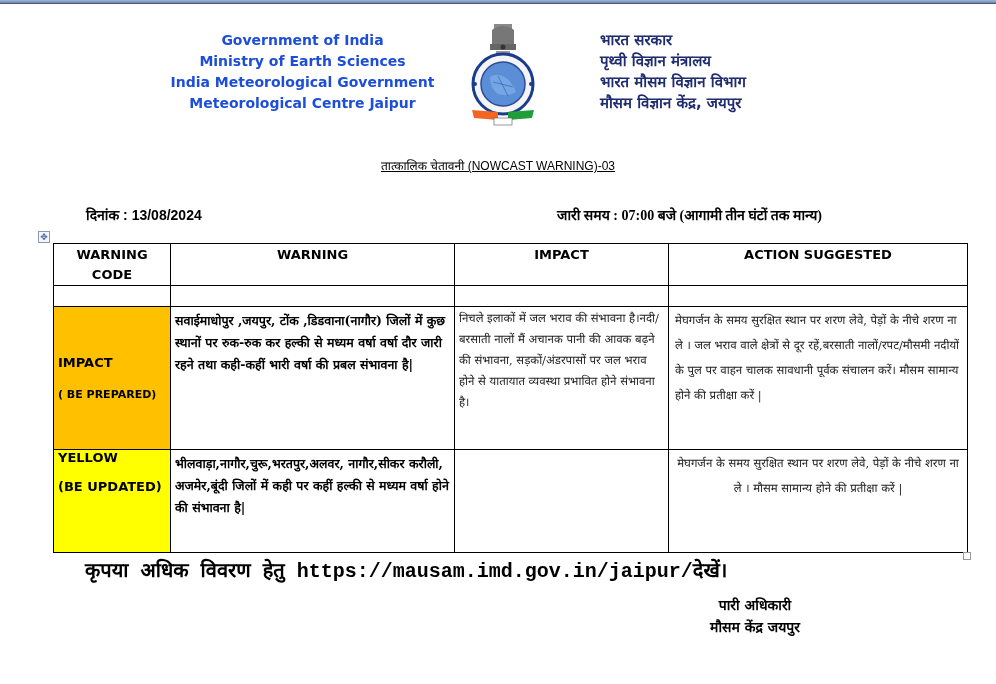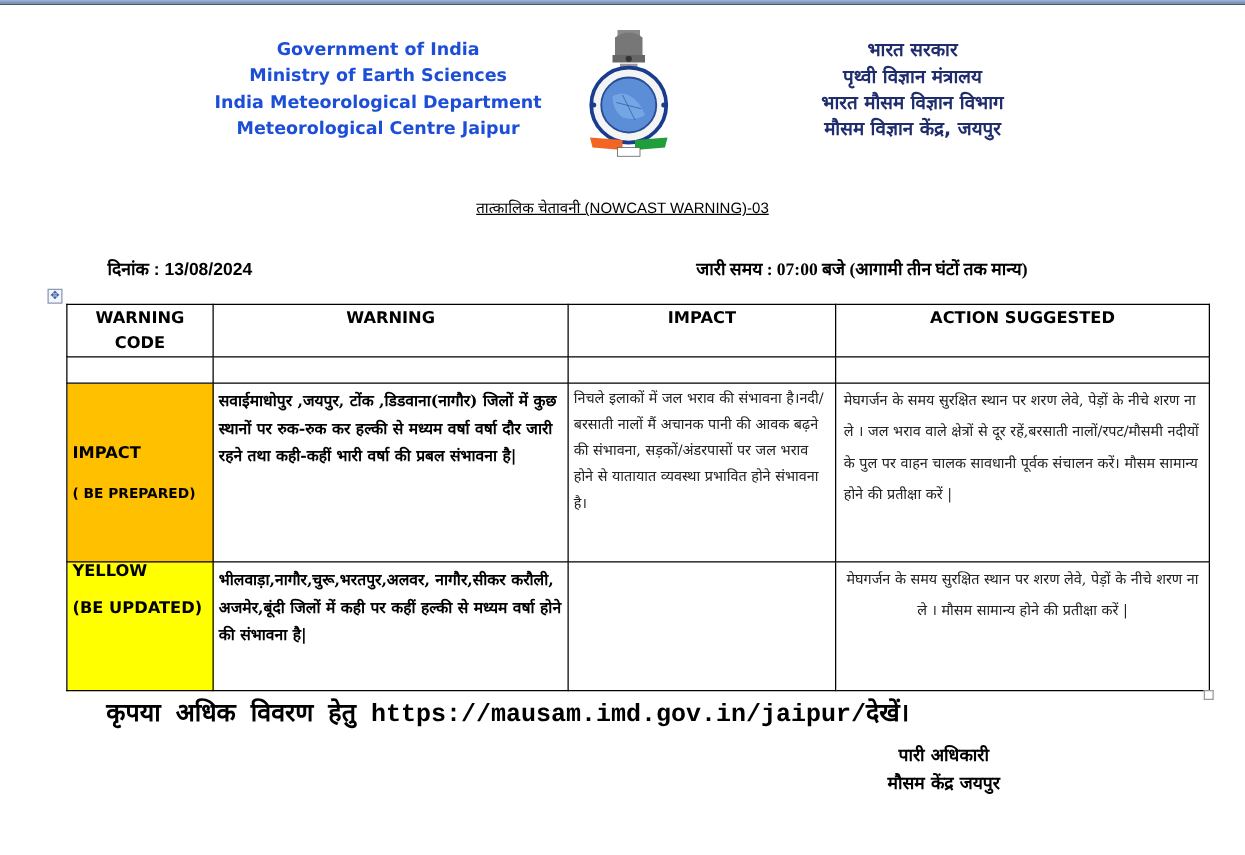--- a/index.html
+++ b/index.html
@@ -5,21 +5,21 @@
   html, body { margin:0; padding:0; }
   body {
     width:996px; height:684px; background:#ffffff; position:relative; overflow:hidden;
     font-family:"DejaVu Sans","Liberation Sans",sans-serif; color:#000;
   }
   .topbar { position:absolute; left:0; top:0; width:996px; height:3px;
     background:linear-gradient(#9db7dc,#6f86ad); border-bottom:1px solid #4c5a70; }
 
   .hdr-en { position:absolute; left:160px; top:30px; width:285px; text-align:center;
     color:#1d4ed8; font-family:"DejaVu Sans",sans-serif; font-weight:bold; font-size:14px; line-height:21px; }
-  .hdr-hi { position:absolute; left:600px; top:30px; width:260px; text-align:center;
+  .hdr-hi { position:absolute; left:600px; top:30px; width:260px; 
     color:#1f2d6e; font-family:"DejaVu Sans",sans-serif; font-weight:bold; font-size:15px; line-height:21px; }
 
   .emblem { position:absolute; left:468px; top:22px; width:70px; height:108px; }
 
   .title { position:absolute; left:0; top:155px; width:996px; text-align:center; }
   .title span { font-family:"Liberation Sans",sans-serif; font-size:12px; text-decoration:underline; color:#000; }
 
   .date-line { position:absolute; left:86px; top:205px; font-family:"Liberation Sans",sans-serif; font-weight:bold; font-size:14px; }
   .issue-line { position:absolute; left:557px; top:205px; font-family:"Liberation Serif",serif; font-weight:bold; font-size:14px; }
 
@@ -45,21 +45,21 @@
     font-family:"DejaVu Serif",serif; font-weight:bold; font-size:14px; line-height:22px; }
 </style>
 </head>
 <body>
 
 <div class="topbar"></div>
 
 <div class="hdr-en">
   <div>Government of India</div>
   <div>Ministry of Earth Sciences</div>
-  <div>India Meteorological Department</div>
+  <div>India Meteorological Government</div>
   <div>Meteorological Centre Jaipur</div>
 </div>
 
 <div class="emblem">
   <svg width="70" height="108" viewBox="0 0 70 108">
 
     <rect x="26" y="2" width="18" height="6" fill="#8a8a8a"></rect>
     <path d="M24 8 Q35 0 46 8 L46 22 Q35 26 24 22 Z" fill="#777"></path>
     <rect x="22" y="22" width="26" height="6" fill="#666"></rect>
     <circle cx="35" cy="25" r="2.5" fill="#333"></circle>

